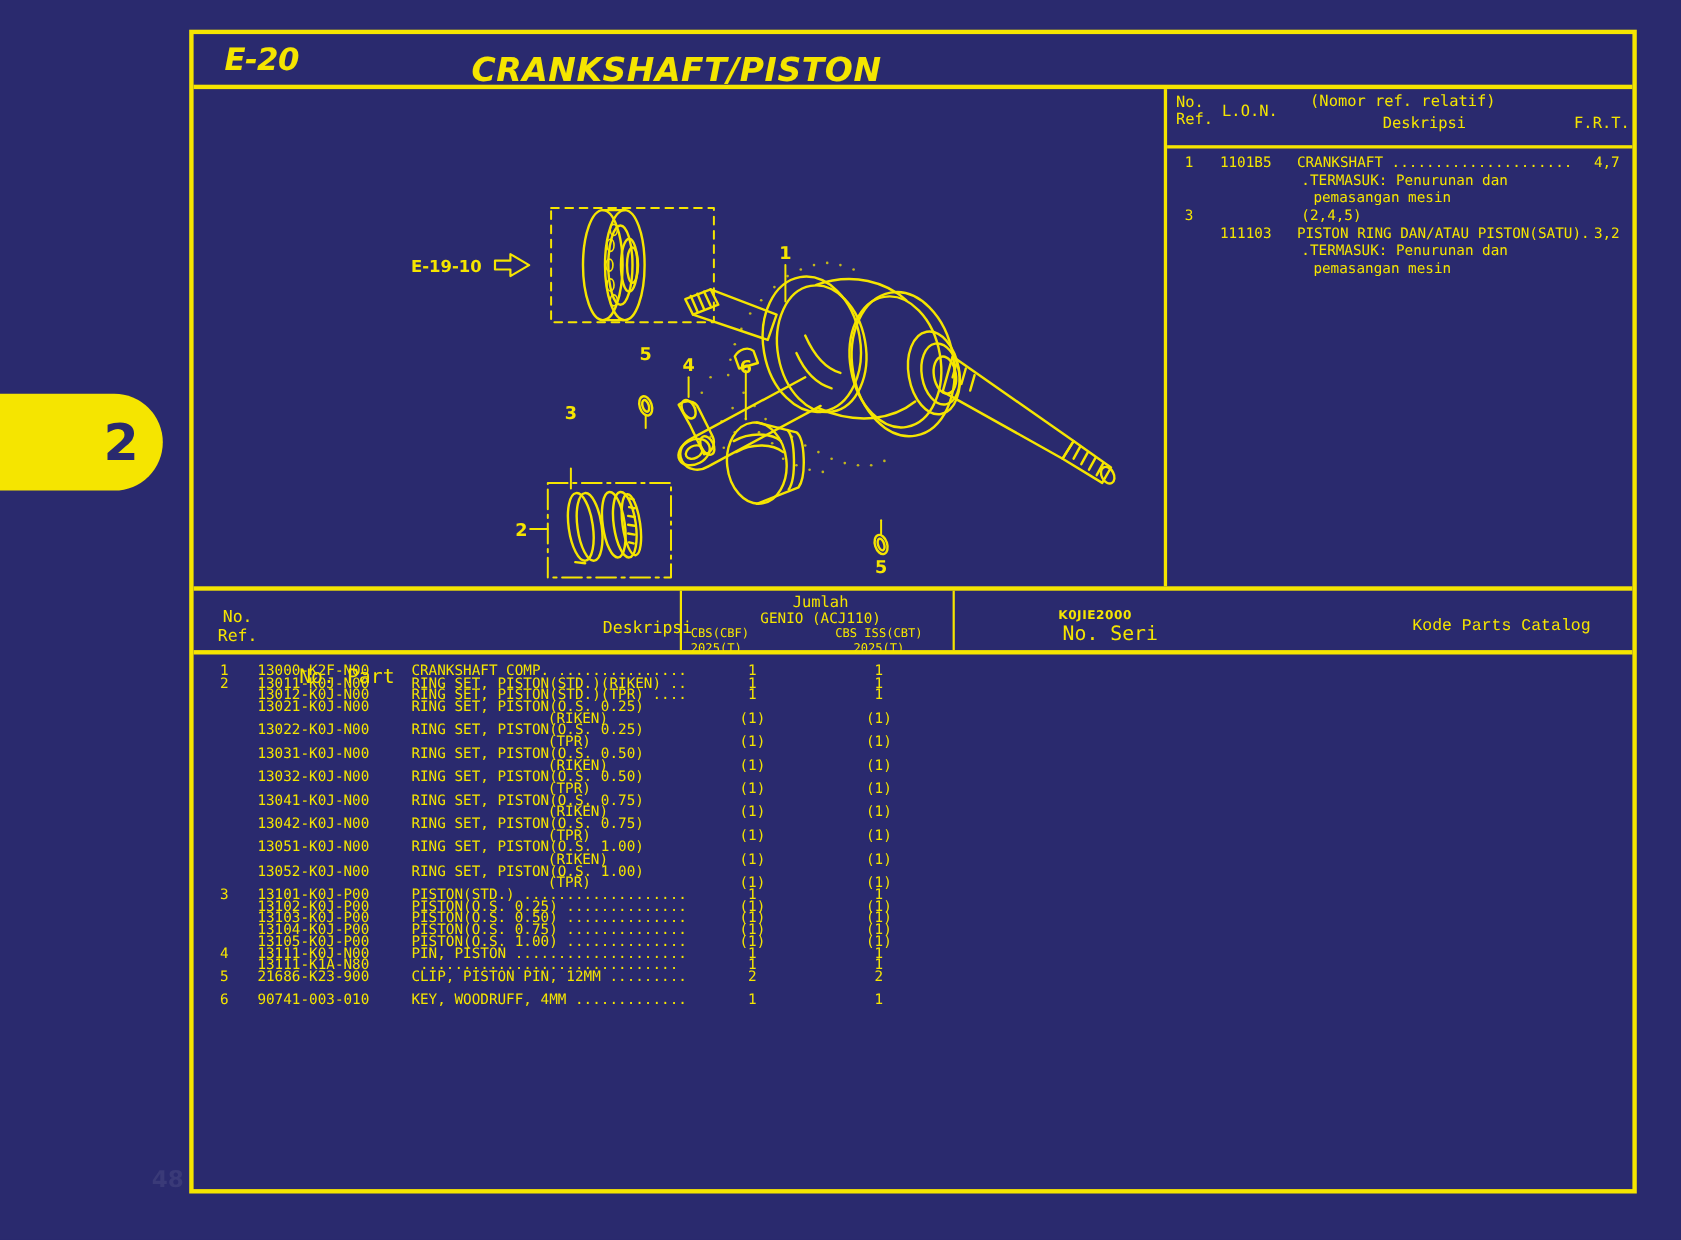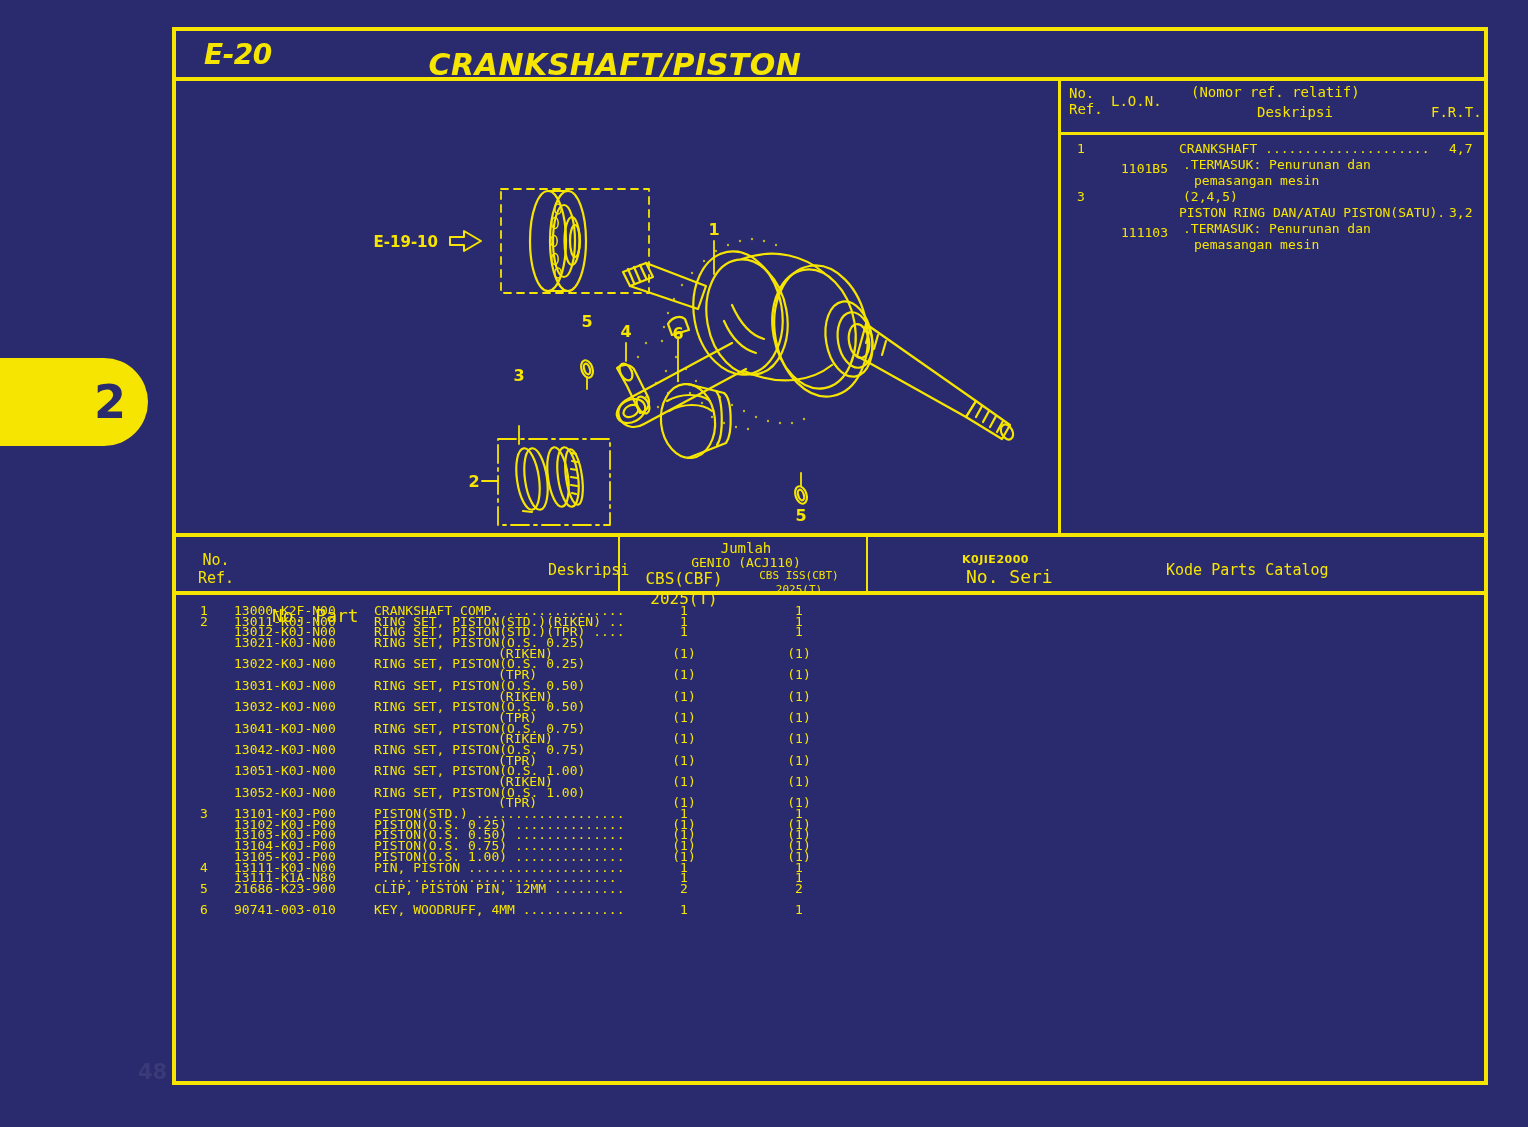--- a/index.html
+++ b/index.html
@@ -76,41 +76,41 @@
   }
   #reftable .rhead .c-noref { position: absolute; left: 8px; top: 4px; line-height: 1.15; }
   #reftable .rhead .c-lon   { position: absolute; left: 50px; top: 12px; }
   #reftable .rhead .c-desc1 { position: absolute; left: 130px; top: 3px; }
   #reftable .rhead .c-desc2 { position: absolute; left: 196px; top: 23px; }
   #reftable .rhead .c-frt   { position: absolute; left: 370px; top: 23px; }
 
   #reftable .rbody { position: relative; padding-top: 6px; font-size: 13px; color: #f5e500; }
   .refrow { position: absolute; white-space: pre; }
   .rr-no   { left: 16px; }
-  .rr-lon  { left: 60px; margin-top: 20px; }
+  .rr-lon  { left: 48px; }
   .rr-desc { left: 118px; }
   .rr-frt  { left: 388px; }
   .rr-sub  { left: 122px; }
   .rr-sub2 { left: 133px; }
 
   
   #tblhead {
     position: relative; height: 58px;
     border-bottom: 4px solid #f5e500;
     color: #f5e500;
   }
   #tblhead .h-noref { position: absolute; left: 14px; top: 14px; font-size: 15px; line-height: 1.2; text-align: center; width: 52px; }
   #tblhead .h-part  { position: absolute; left: 96px; top: 24px; font-size: 18px; margin-top: 44px; }
   #tblhead .h-desc  { position: absolute; left: 372px; top: 24px; font-size: 15px; }
   #tblhead .h-jml   { position: absolute; left: 460px; top: 3px; width: 220px; text-align: center; font-size: 14px; }
   #tblhead .h-model { position: absolute; left: 460px; top: 18px; width: 220px; text-align: center; font-size: 13px; }
-  #tblhead .h-v1    { position: absolute; left: 452px; top: 32px; width: 112px; text-align: center; font-size: 16px; line-height: 1.25; }
+  #tblhead .h-v1    { position: absolute; left: 452px; top: 32px; width: 112px; font-size: 11px; line-height: 1.25; }
   #tblhead .h-v2    { position: absolute; left: 562px; top: 32px; width: 122px; text-align: center; font-size: 11px; line-height: 1.25; }
   #tblhead .h-seri  { position: absolute; left: 790px; top: 29px; width: 180px; font-size: 18px; }
-  #tblhead .h-kode  { position: absolute; left: 990px; top: 24px; width: 280px; text-align: left; font-size: 15px; }
+  #tblhead .h-kode  { position: absolute; left: 990px; top: 24px; width: 280px; text-align: right; font-size: 15px; font-family: Liberation Mono, monospace; }
   #tblhead .vline { position: absolute; top: 0; width: 2px; height: 100%; background: #f5e500; }
 
   
   #tblbody { position: relative; height: 488px; color: #f5e500; padding-top: 8px; }
   .prow { position: relative; height: 10.7px; white-space: pre; font-size: 13px; }
   .prow .c-no   { position: absolute; left: 14px; width: 28px; text-align: center; }
   .prow .c-part { position: absolute; left: 58px; }
   .prow .c-desc { position: absolute; left: 198px; }
   .prow .c-desc.ind { left: 322px; }
   .prow .c-q1   { position: absolute; left: 452px; width: 112px; text-align: center; }

